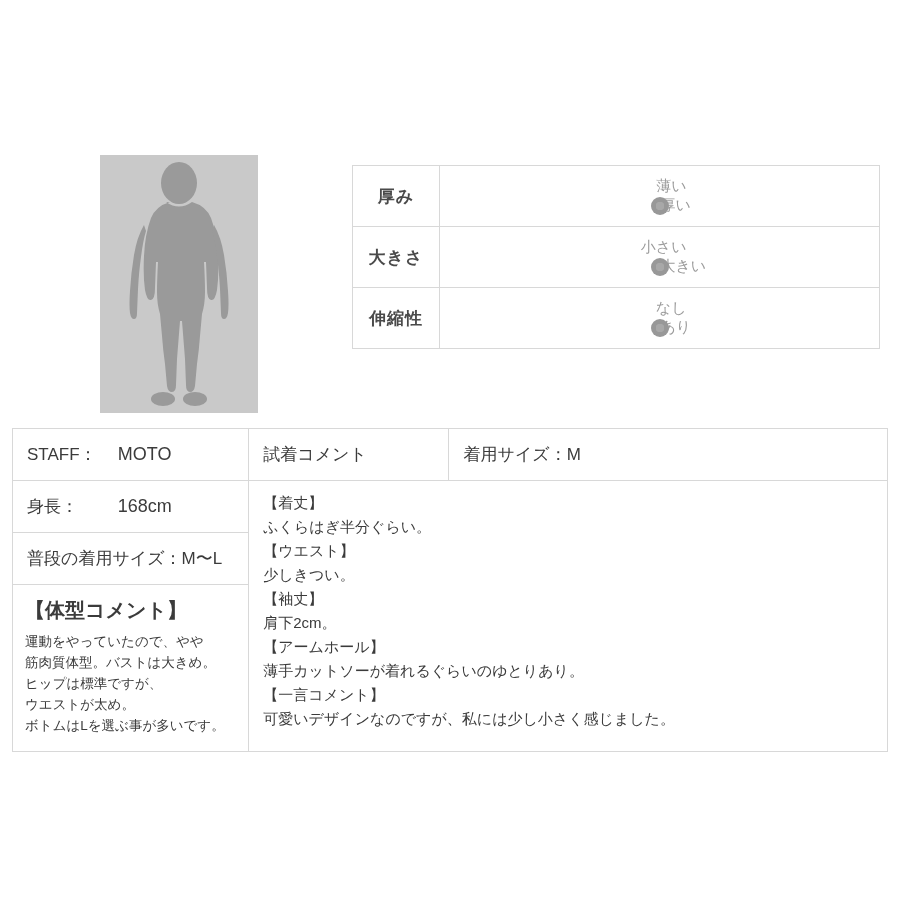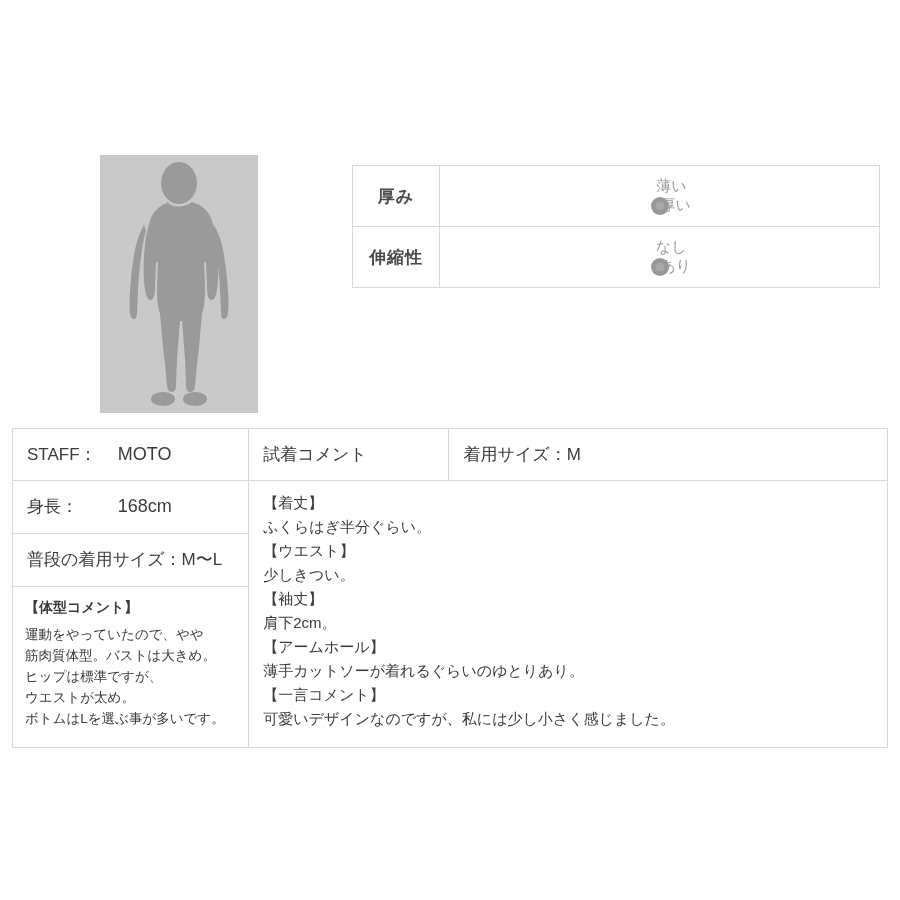--- a/index.html
+++ b/index.html
@@ -156,21 +156,21 @@
     text-align: center;
   }
   .body-comment {
     padding: 10px 12px 14px 12px;
     font-size: 13.5px;
     line-height: 1.55;
     color: #3b3b3b;
   }
   .body-comment .bc-title {
     font-weight: bold;
-    font-size: 14px;
+    font-size: 20px;
     display: block;
     margin-bottom: 6px;
   }
   .fit-head {
     font-size: 17px;
     color: #3b3b3b;
     padding: 14px 14px;
   }
   .fit-body {
     padding: 10px 14px 16px 14px;
@@ -216,20 +216,37 @@
                 <div class="dot active" style="left:26.5%"></div>
                 <div class="dot" style="left:51%"></div>
                 <div class="dot" style="left:75.5%"></div>
                 <div class="dot" style="left:99%"></div>
               </div>
               <div class="scale-end right" style="width:50px">厚い</div>
             </div>
           </td>
         </tr>
 
+        <tr>
+          <td class="rating-label">大きさ</td>
+          <td class="scale-cell">
+            <div class="scale-wrap">
+              <div class="scale-end left" style="width:62px">小さい</div>
+              <div class="scale-track">
+                <div class="scale-line"></div>
+                <div class="dot" style="left:2%"></div>
+                <div class="dot active" style="left:26.5%"></div>
+                <div class="dot" style="left:51%"></div>
+                <div class="dot" style="left:75.5%"></div>
+                <div class="dot" style="left:99%"></div>
+              </div>
+              <div class="scale-end right" style="width:50px">大きい</div>
+            </div>
+          </td>
+        </tr>
 
         <tr>
           <td class="rating-label">伸縮性</td>
           <td class="scale-cell">
             <div class="scale-wrap">
               <div class="scale-end left" style="width:62px">なし</div>
               <div class="scale-track">
                 <div class="scale-line"></div>
                 <div class="dot" style="left:2%"></div>
                 <div class="dot active" style="left:26.5%"></div>

